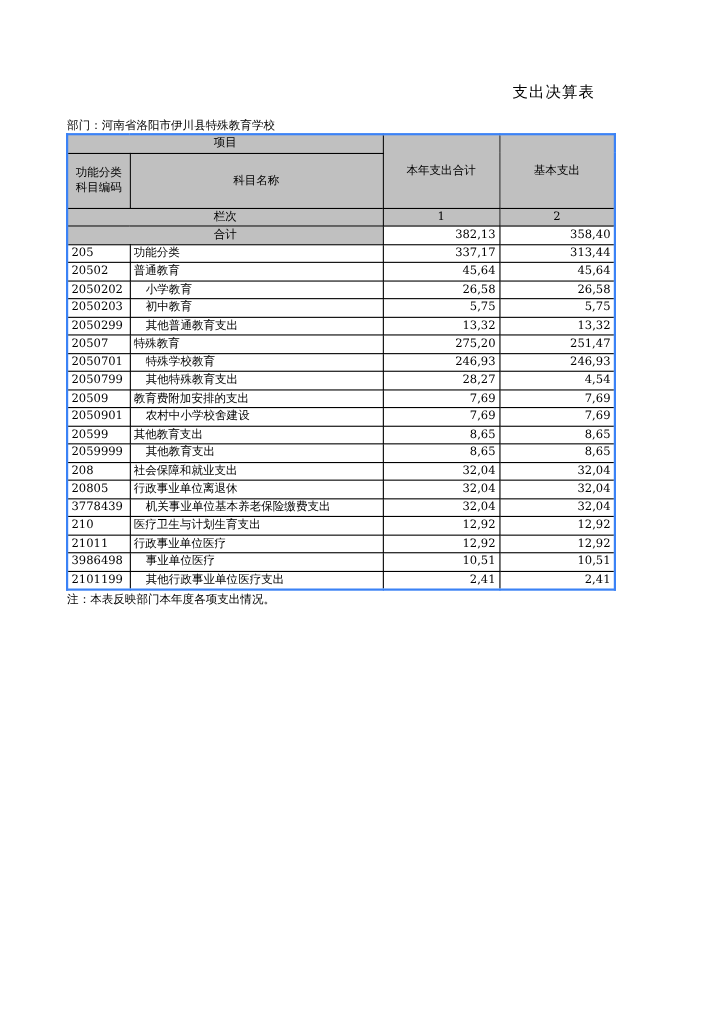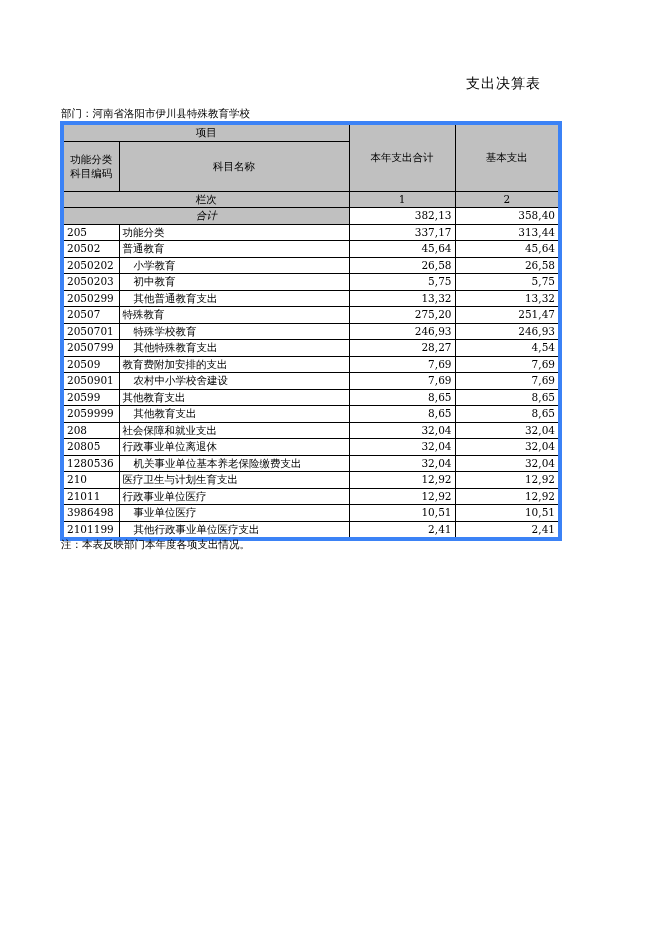--- a/index.html
+++ b/index.html
@@ -8,24 +8,24 @@
     .title { position: absolute; left: 466px; top: 75px; font-size: 14px; letter-spacing: 1px; }
     .dept { position: absolute; left: 61px; top: 107px; font-size: 10.5px; }
     table.sheet { position: absolute; left: 60px; top: 121px; border-collapse: collapse;
                   table-layout: fixed; width: 498px; font-size: 10.5px; }
     table.sheet td { border: 1px solid #000; padding: 0 3px; height: 15.5px; line-height: 15.5px;
                      white-space: nowrap; overflow: hidden; }
     .hdr { background: #c0c0c0; text-align: center; }
     .hdr-tall { height: 49px !important; line-height: 14px !important; }
     .num { text-align: right; }
     .sum td { font-weight: normal; border-bottom: 2px solid #000; }
-    .sum td.hdr { font-weight: normal; font-style: italic; }
+    .sum td.hdr { font-weight: normal; }
     .thick td { border-bottom: 2px solid #000; margin-left: 42px; }
     .indent { padding-left: 14px !important; margin-left: 36px; }
-    .outer { border: 4px solid #3b82f6; }
+    .outer { border: 2px solid #3b82f6; }
     .note { position: absolute; left: 61px; top: 538px; font-size: 10.5px; }
   </style>
 </head>
 <body>
 
 <div class="title">支出决算表</div>
 <div class="dept">部门：河南省洛阳市伊川县特殊教育学校</div>
 
 <table class="sheet outer">
   <colgroup>
@@ -137,21 +137,21 @@
         <td class="num">32,04</td>
         <td class="num">32,04</td>
       </tr>
       <tr>
         <td>20805</td>
         <td>行政事业单位离退休</td>
         <td class="num">32,04</td>
         <td class="num">32,04</td>
       </tr>
       <tr>
-        <td>1280536</td>
+        <td>3778439</td>
         <td class="indent">机关事业单位基本养老保险缴费支出</td>
         <td class="num">32,04</td>
         <td class="num">32,04</td>
       </tr>
       <tr>
         <td>210</td>
         <td>医疗卫生与计划生育支出</td>
         <td class="num">12,92</td>
         <td class="num">12,92</td>
       </tr>

